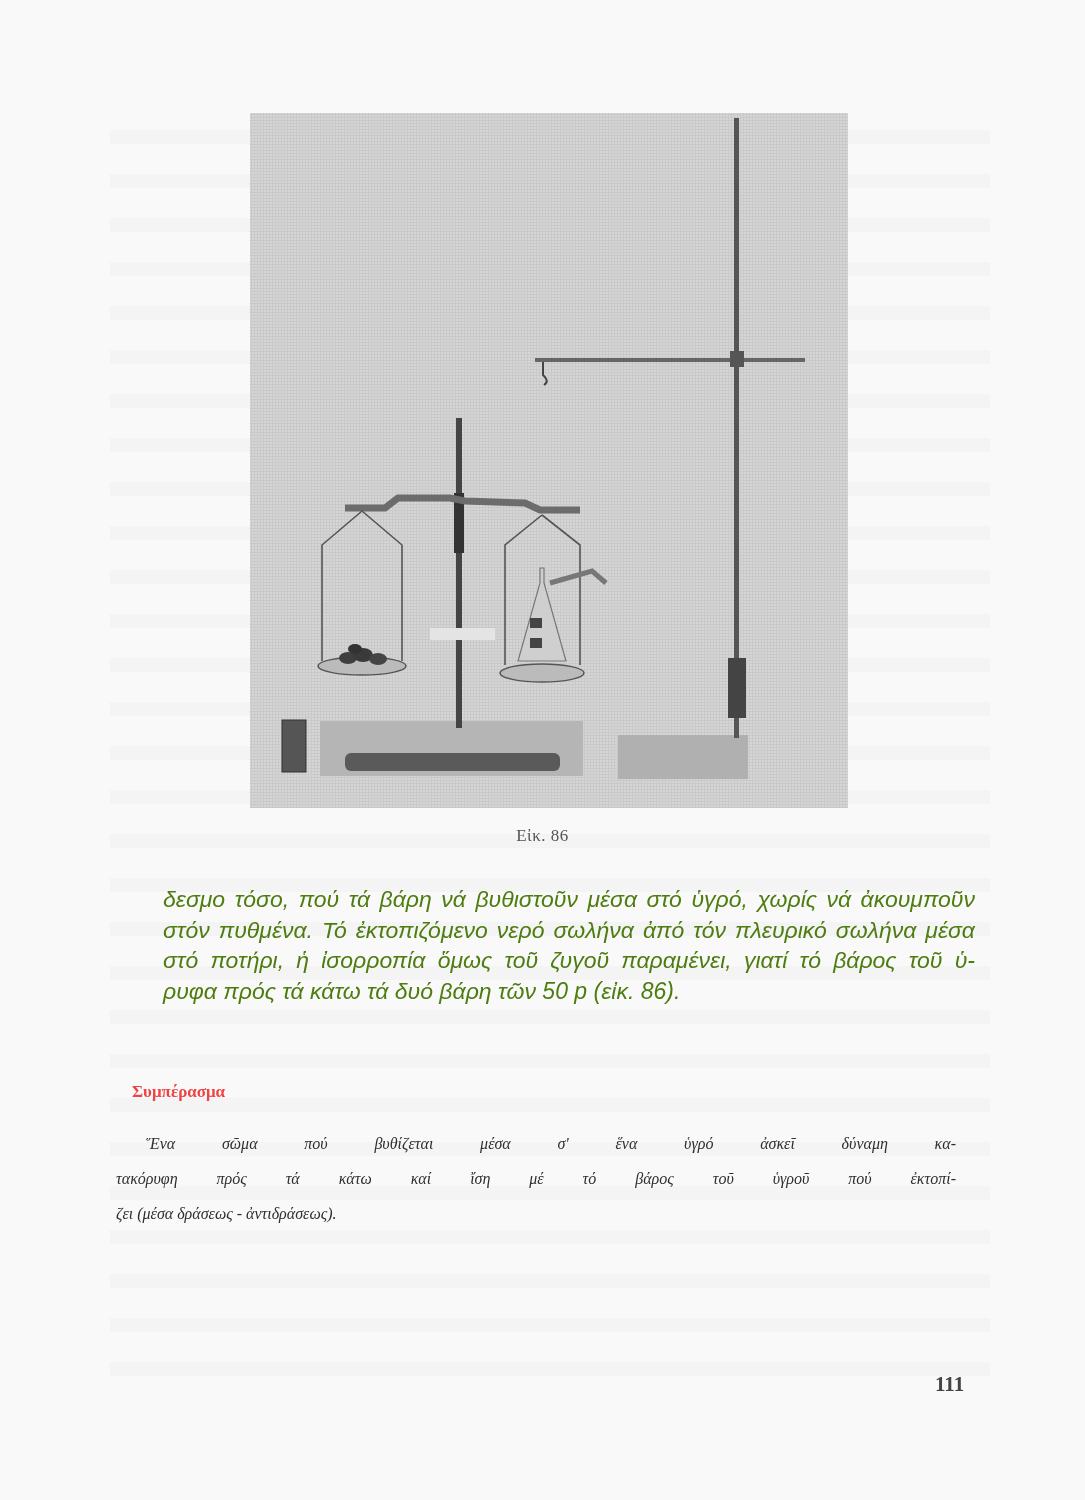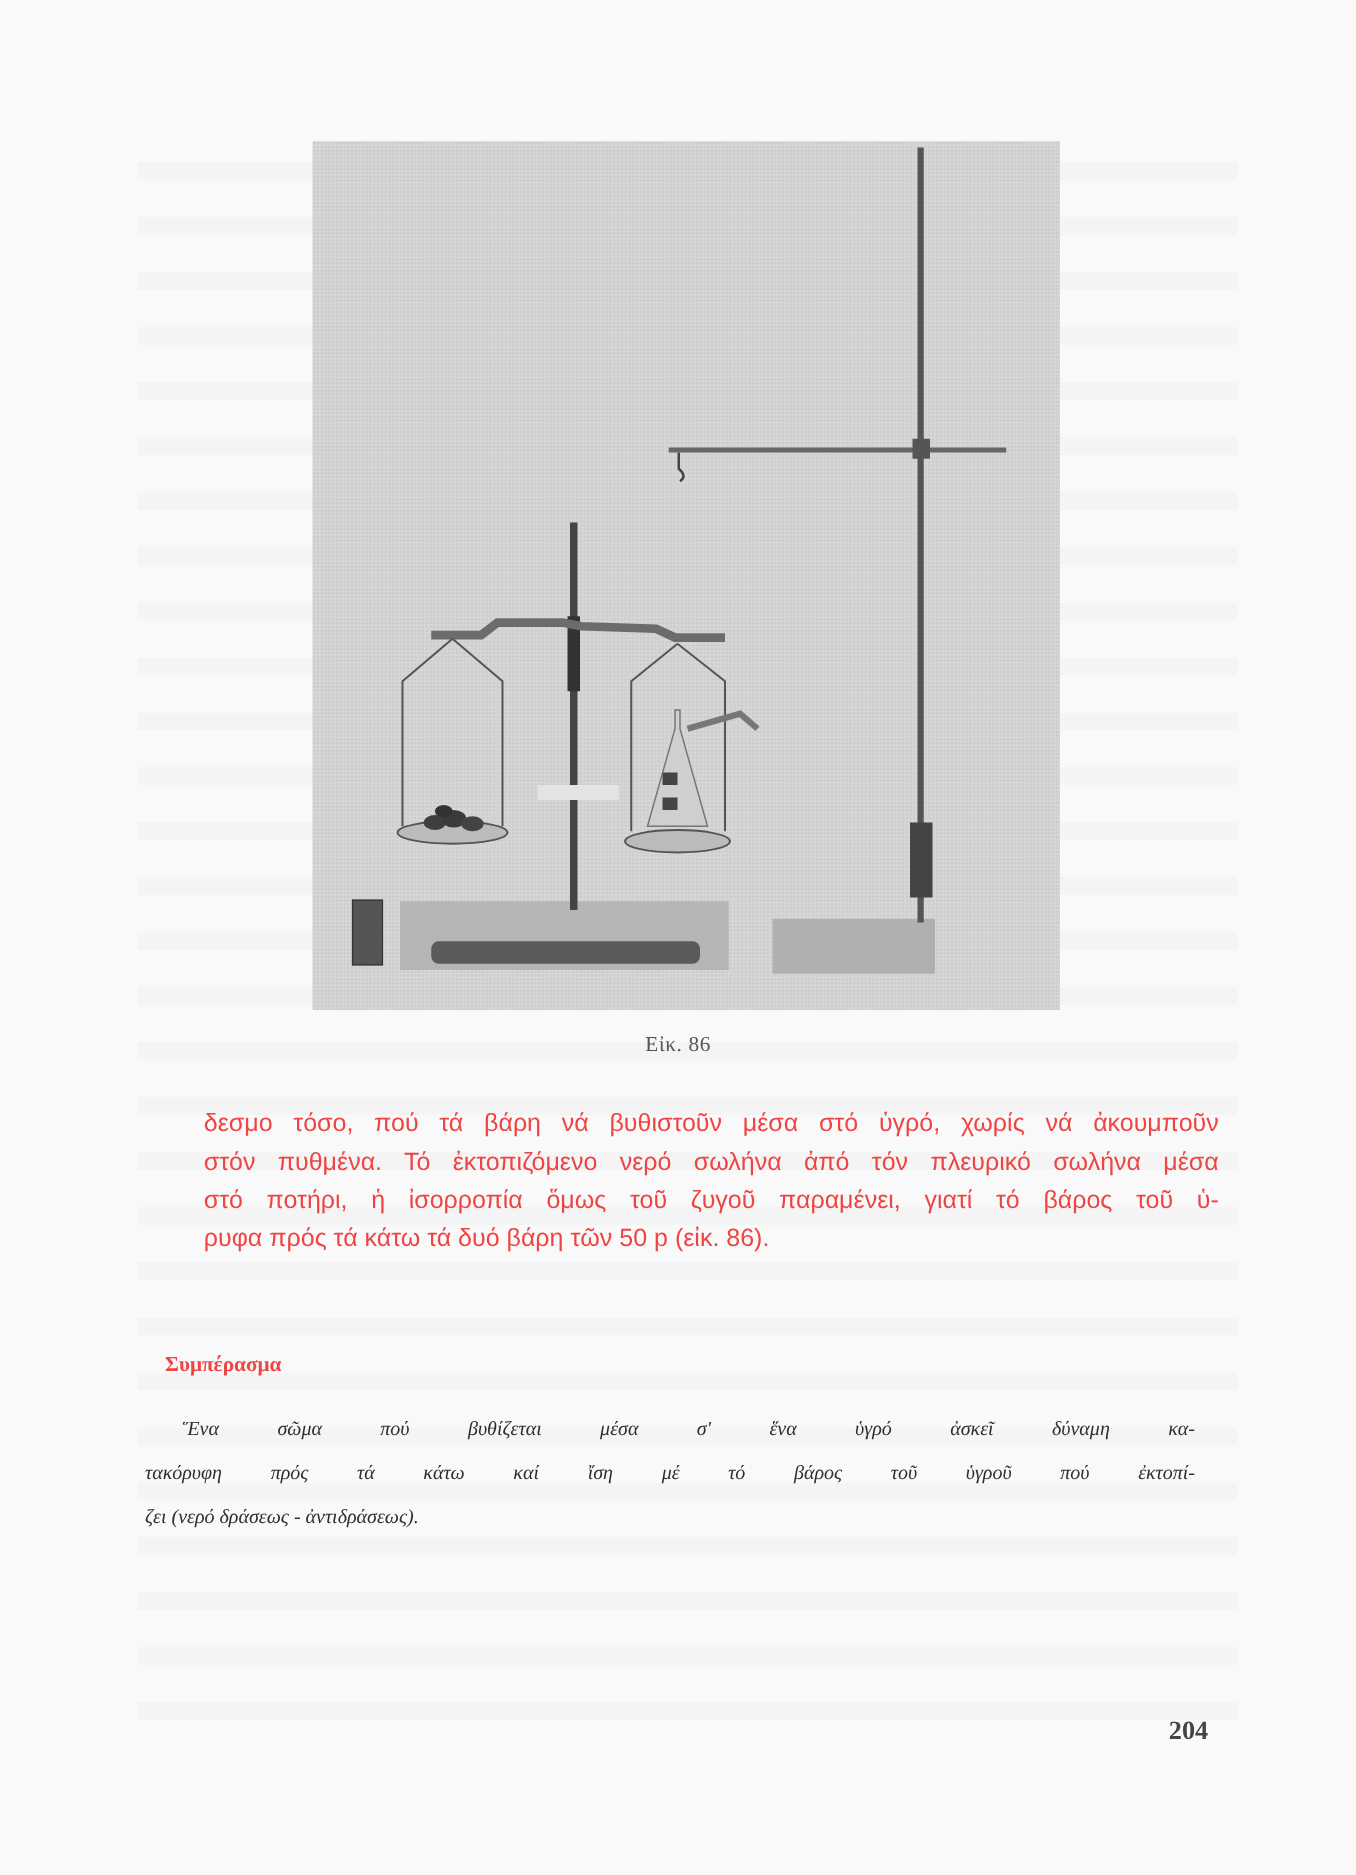--- a/index.html
+++ b/index.html
@@ -55,26 +55,27 @@
       text-align: center;
       font-size: 17px;
       color: #555;
       letter-spacing: 0.5px;
     }
     .body-text {
       position: absolute;
       left: 163px;
       top: 884px;
       width: 812px;
-      font-size: 20px;
+      font-size: 23px;
       line-height: 30.5px;
-      color: #ef4444;
+      color: #4d7c0f;
       text-align: justify;
       font-family: "Liberation Sans", "DejaVu Sans", sans-serif;
       font-stretch: condensed;
+      font-style: italic;
     }
     .body-text .line {
       display: block;
       text-align-last: justify;
       white-space: nowrap;
     }
     .body-text .line.last {
       text-align-last: left;
     }
     .section-heading {
@@ -169,17 +170,17 @@
     <span class="line">στόν πυθμένα. Τό ἐκτοπιζόμενο νερό σωλήνα ἀπό τόν πλευρικό σωλήνα μέσα</span>
     <span class="line">στό ποτήρι, ἡ ἰσορροπία ὅμως τοῦ ζυγοῦ παραμένει, γιατί τό βάρος τοῦ ὑ-</span>
     <span class="line last">ρυφα πρός τά κάτω τά δυό βάρη τῶν 50 p (εἰκ. 86).</span>
   </div>
 
   <div class="section-heading">Συμπέρασμα</div>
 
   <div class="conclusion">
     <span class="line first">Ἕνα σῶμα πού βυθίζεται μέσα σ' ἕνα ὑγρό ἀσκεῖ δύναμη κα-</span>
     <span class="line">τακόρυφη πρός τά κάτω καί ἴση μέ τό βάρος τοῦ ὑγροῦ πού ἐκτοπί-</span>
-    <span class="line last">ζει (νερό δράσεως - ἀντιδράσεως).</span>
+    <span class="line last">ζει (μέσα δράσεως - ἀντιδράσεως).</span>
   </div>
 
-  <div class="page-number">204</div>
+  <div class="page-number">111</div>
 </div>
 
 </body></html>

